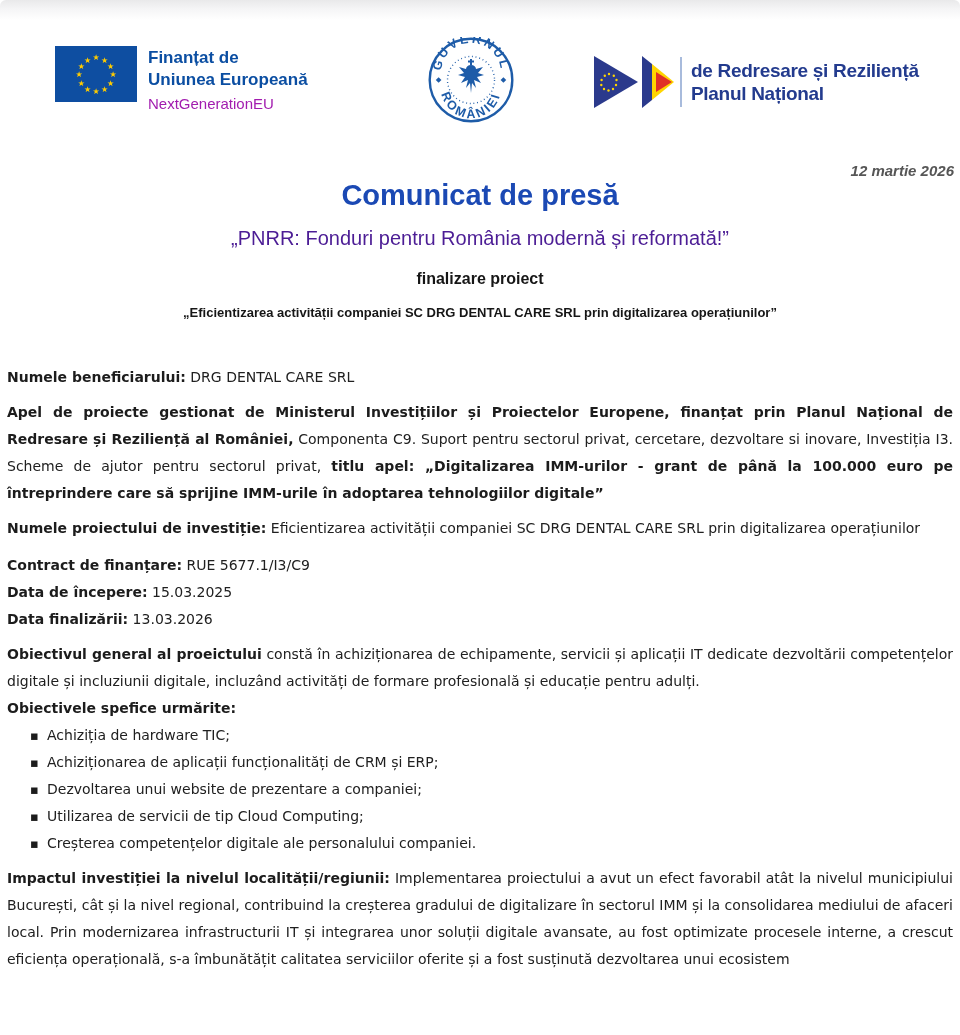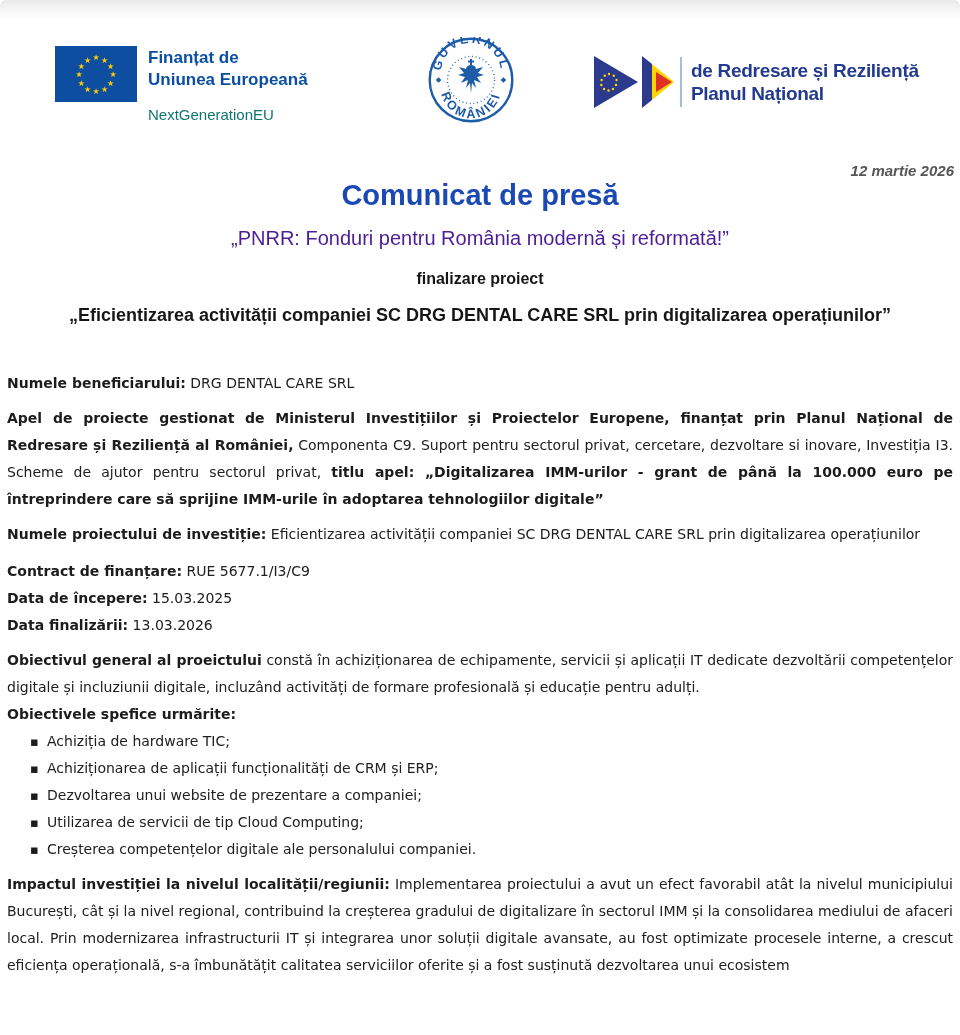--- a/index.html
+++ b/index.html
@@ -13,21 +13,21 @@
     border-radius:6px 6px 0 0;
   }
   
   .header { position:relative; height:125px; }
   .eu-logo { position:absolute; left:55px; top:46px; display:flex; }
   .eu-flag { display:block; }
   .eu-text { margin-left:11px; padding-top:1px; }
   .eu-text .l1, .eu-text .l2 {
     font-size:17px; font-weight:bold; color:#0B4EA2; line-height:22px;
   }
-  .eu-text .l3 { font-size:15px; color:#0f766e; line-height:20px; margin-top:14px; }
+  .eu-text .l3 { font-size:15px; color:#a21caf; line-height:20px; margin-top:3px; }
   .gov-seal { position:absolute; left:428px; top:37px; }
   .seal-arc-text {
     font-family:"Liberation Sans", sans-serif; font-size:12.5px; font-weight:bold;
     letter-spacing:2.5px; fill:#1E5CA8;
   }
   .pnrr-logo { position:absolute; left:594px; top:54px; display:flex; align-items:center; }
   .pnrr-sep { width:2px; height:50px; background:#A8BBDC; margin:0 9px 0 6px; }
   .pnrr-text {
     font-size:19px; font-weight:bold; color:#233B8E; line-height:23px; letter-spacing:-0.3px;
   }
@@ -43,21 +43,21 @@
   .subtitle {
     margin-top:15px; text-align:center;
     font-size:20px; color:#4c1d95;
   }
   .stage-title {
     margin-top:20px; text-align:center;
     font-size:16px; font-weight:bold; color:#161616;
   }
   .project-title {
     margin-top:17px; text-align:center;
-    font-size:18px; font-weight:bold; color:#161616;
+    font-size:13px; font-weight:bold; color:#161616;
   }
   
   .doc-body {
     margin-top:44px; padding:0 7px;
     font-family:"DejaVu Sans", sans-serif;
     font-size:14px; line-height:27px; color:#202020;
   }
   .doc-body p { margin:0 0 8px 0; }
   .doc-body p.mb0 { margin-bottom:0; }
   .doc-body p.just { text-align:justify; }

